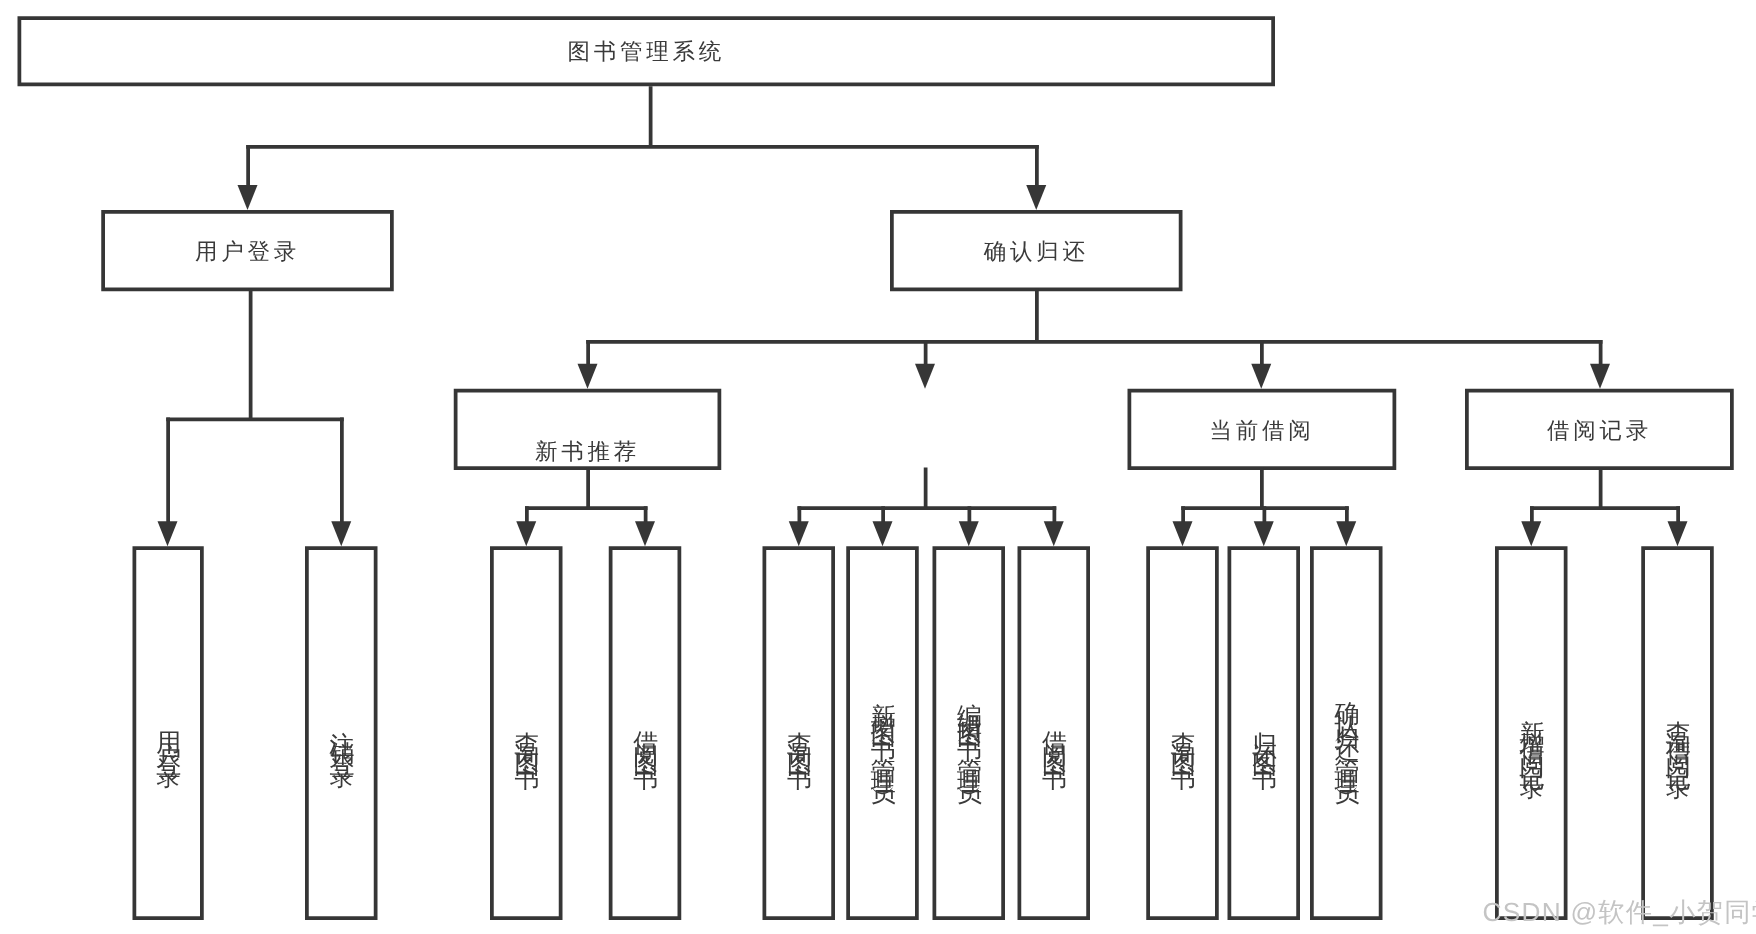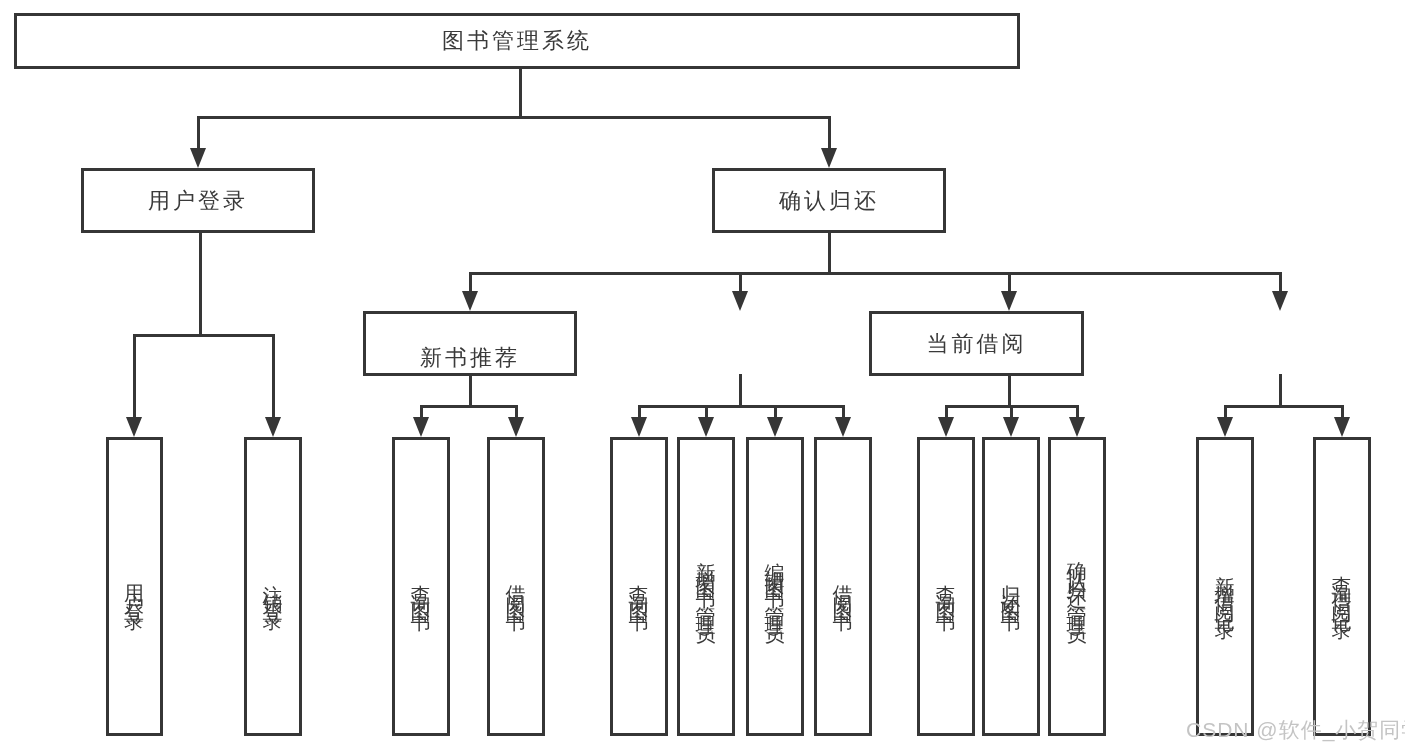--- a/index.html
+++ b/index.html
@@ -15,21 +15,21 @@
   .box {
     position: absolute;
     box-sizing: border-box;
     background: #ffffff;
     border: 3px solid #363636;
     display: flex;
     align-items: center;
     justify-content: center;
   }
   .hlabel {
-    font-size: 22px;
+    font-size: 18px;
     letter-spacing: 3px;
     white-space: nowrap;
     font-family: Liberation Mono, monospace;
   }
   .vlabel {
     writing-mode: vertical-rl;
     text-orientation: mixed;
     font-size: 20px;
     letter-spacing: 9px;
     line-height: 1;
@@ -75,24 +75,27 @@
 
   <div class="box" style="left:712px; top:168px; width:234px; height:65px;">
     <span class="hlabel">确认归还</span>
   </div>
 
   <div class="box" style="left:363px; top:311px; width:214px; height:65px;align-items:flex-end;">
     <span class="hlabel">新书推荐</span>
   </div>
 
 
-  <div class="box" style="left:869px; top:311px; width:215px; height:65px;">
+  <div class="box" style="left:902px; top:311px; width:215px; height:65px;">
     <span class="hlabel">当前借阅</span>
   </div>
 
+  <div class="box" style="left:1172px; top:311px; width:215px; height:65px;">
+    <span class="hlabel">借阅记录</span>
+  </div>
 
   <div class="box" style="left:106px; top:437px; width:57px; height:299px;">
     <span class="vlabel">用户登录</span>
   </div>
 
   <div class="box" style="left:244px; top:437px; width:58px; height:299px;">
     <span class="vlabel">注销登录</span>
   </div>
 
   <div class="box" style="left:392px; top:437px; width:58px; height:299px;">

